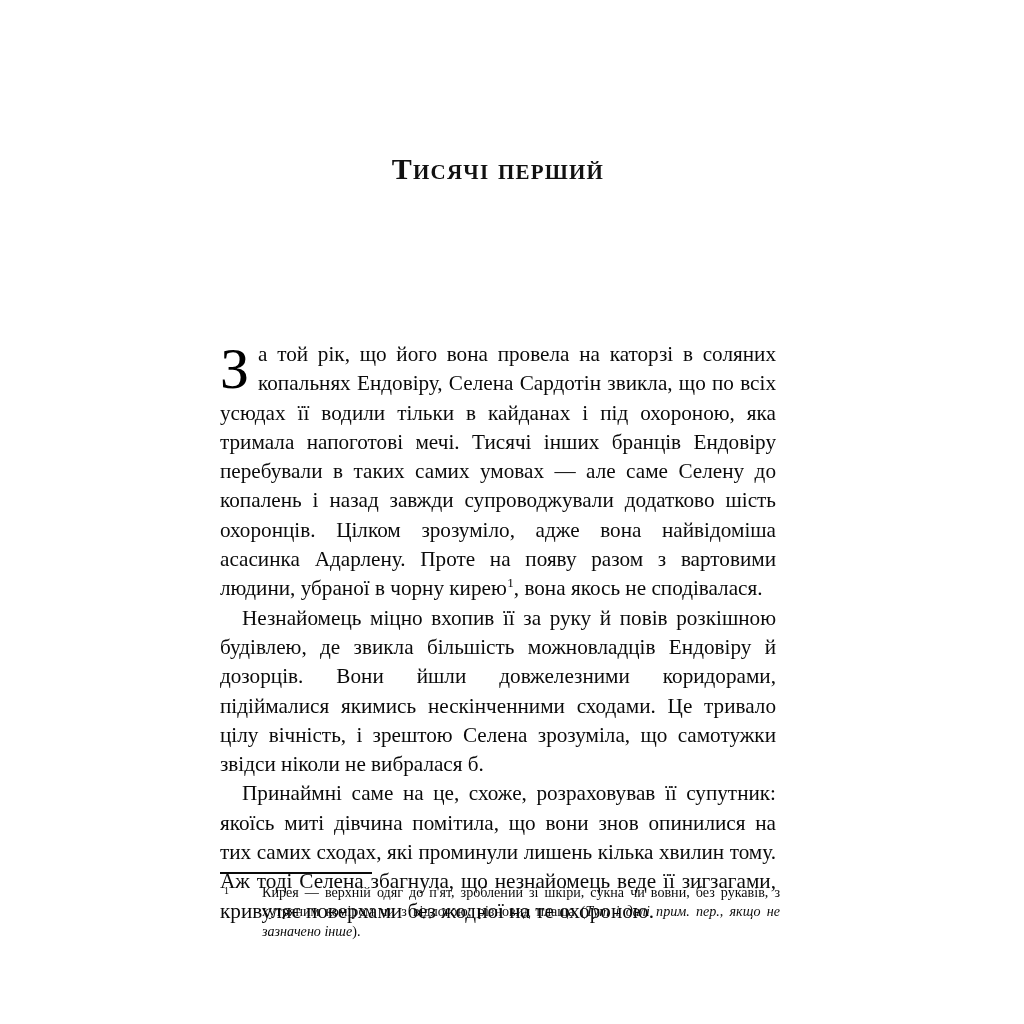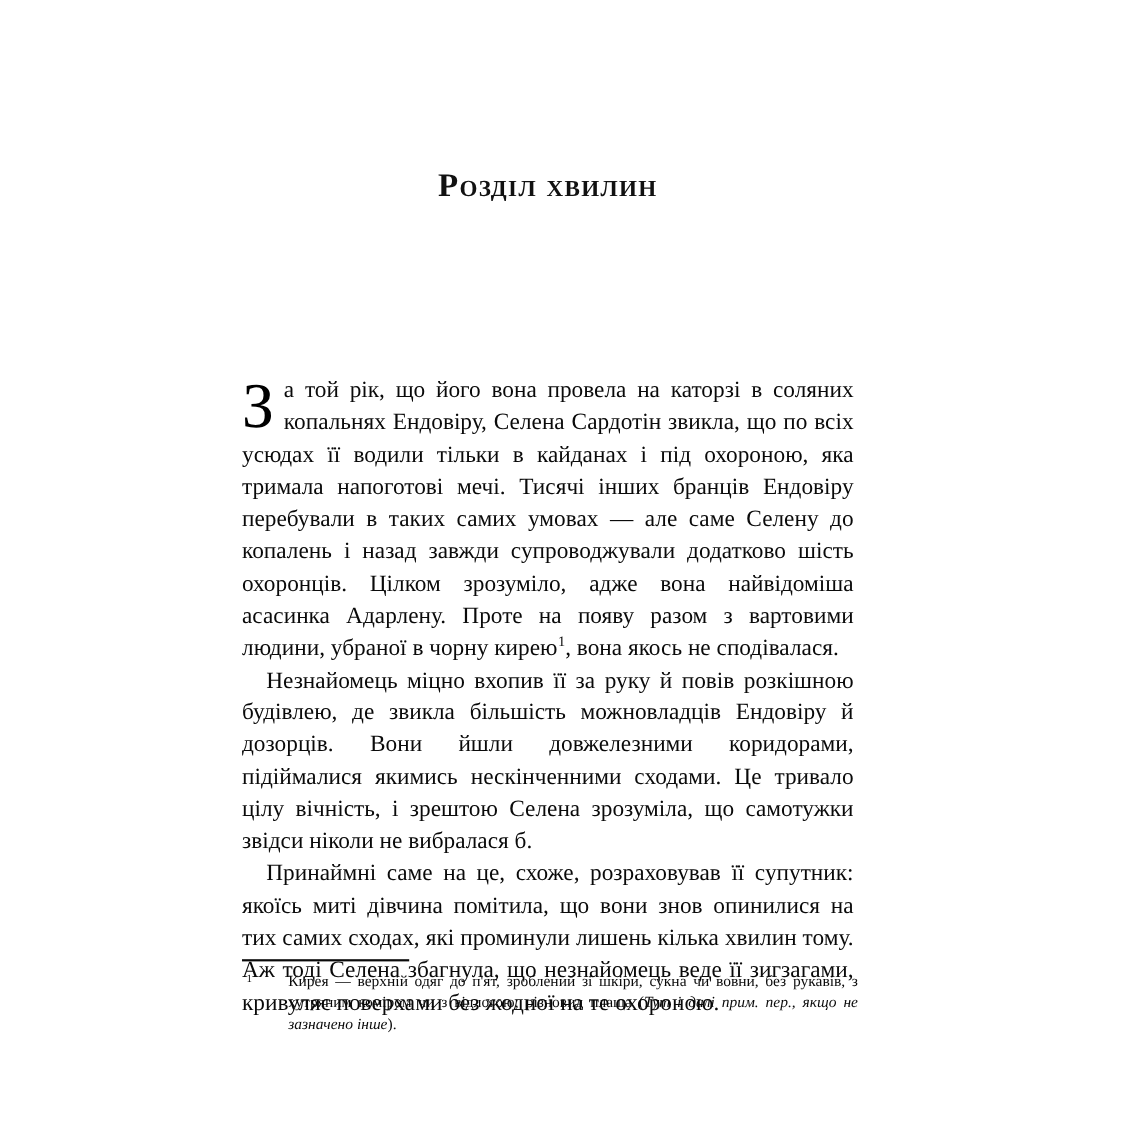--- a/index.html
+++ b/index.html
@@ -114,21 +114,21 @@
   }
   .footnote em {
     font-style: italic;
   }
 </style>
 </head>
 <body>
 
 <div class="page">
 
-  <h1 class="chapter-heading">Розділ хвилин</h1>
+  <h1 class="chapter-heading">Тисячі перший</h1>
 
   <div class="text-block">
 
     <p class="para first">
       <span class="dropcap">З</span><span>а той рік, що його вона провела на каторзі в соляних копальнях Ендовіру, Селена Сардотін звикла, що по всіх усюдах її водили тільки в кайданах і під охороною, яка тримала напоготові мечі. Тисячі інших бранців Ендовіру перебували в таких самих умовах — але саме Селену до копалень і назад завжди супроводжували додатково шість охоронців. Цілком зрозуміло, адже вона найвідоміша асасинка Адарлену. Проте на появу разом з вартовими людини, убраної в чорну кирею</span><sup class="fn-ref">1</sup><span>, вона якось не сподівалася.</span>
     </p>
 
     <p class="para">Незнайомець міцно вхопив її за руку й повів розкішною будівлею, де звикла більшість можновладців Ендовіру й дозорців. Вони йшли довжелезними коридорами, підіймалися якимись нескінченними сходами. Це тривало цілу вічність, і зрештою Селена зрозуміла, що самотужки звідси ніколи не вибралася б.</p>
 
     <p class="para">Принаймні саме на це, схоже, розраховував її супутник: якоїсь миті дівчина помітила, що вони знов опинилися на тих самих сходах, які проминули лишень кілька хвилин тому. Аж тоді Селена збагнула, що незнайомець веде її зигзагами, кривуляє поверхами без жодної на те охороною.</p>

